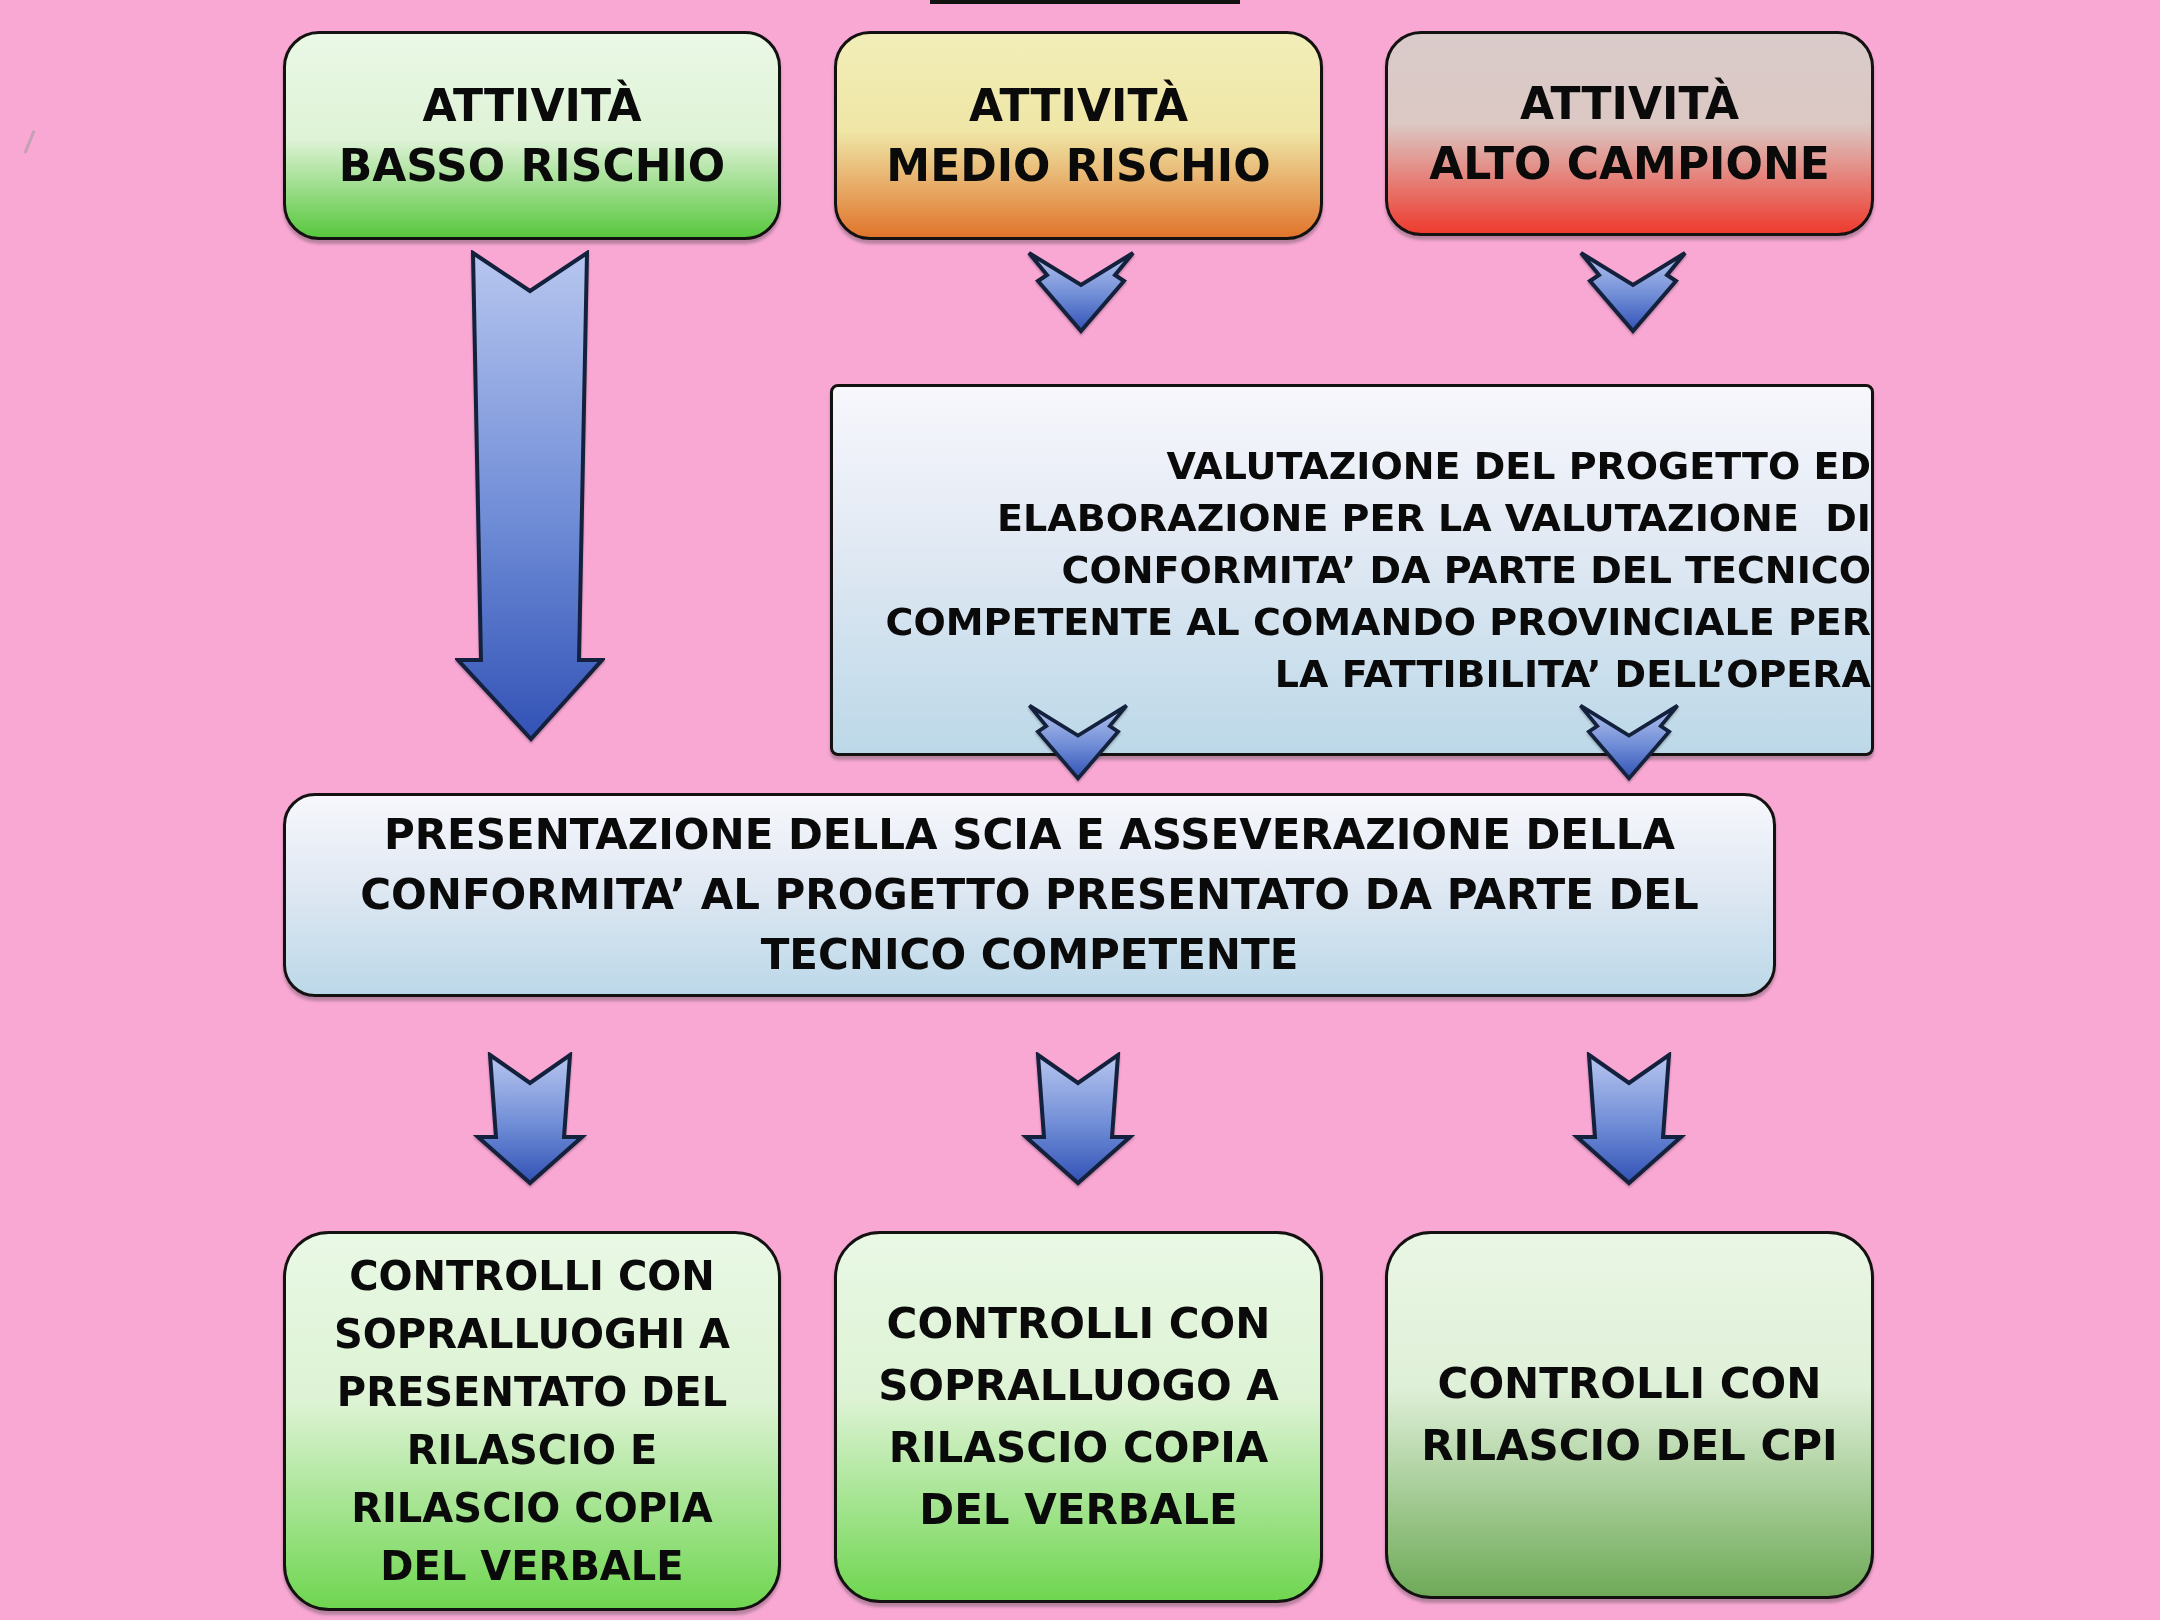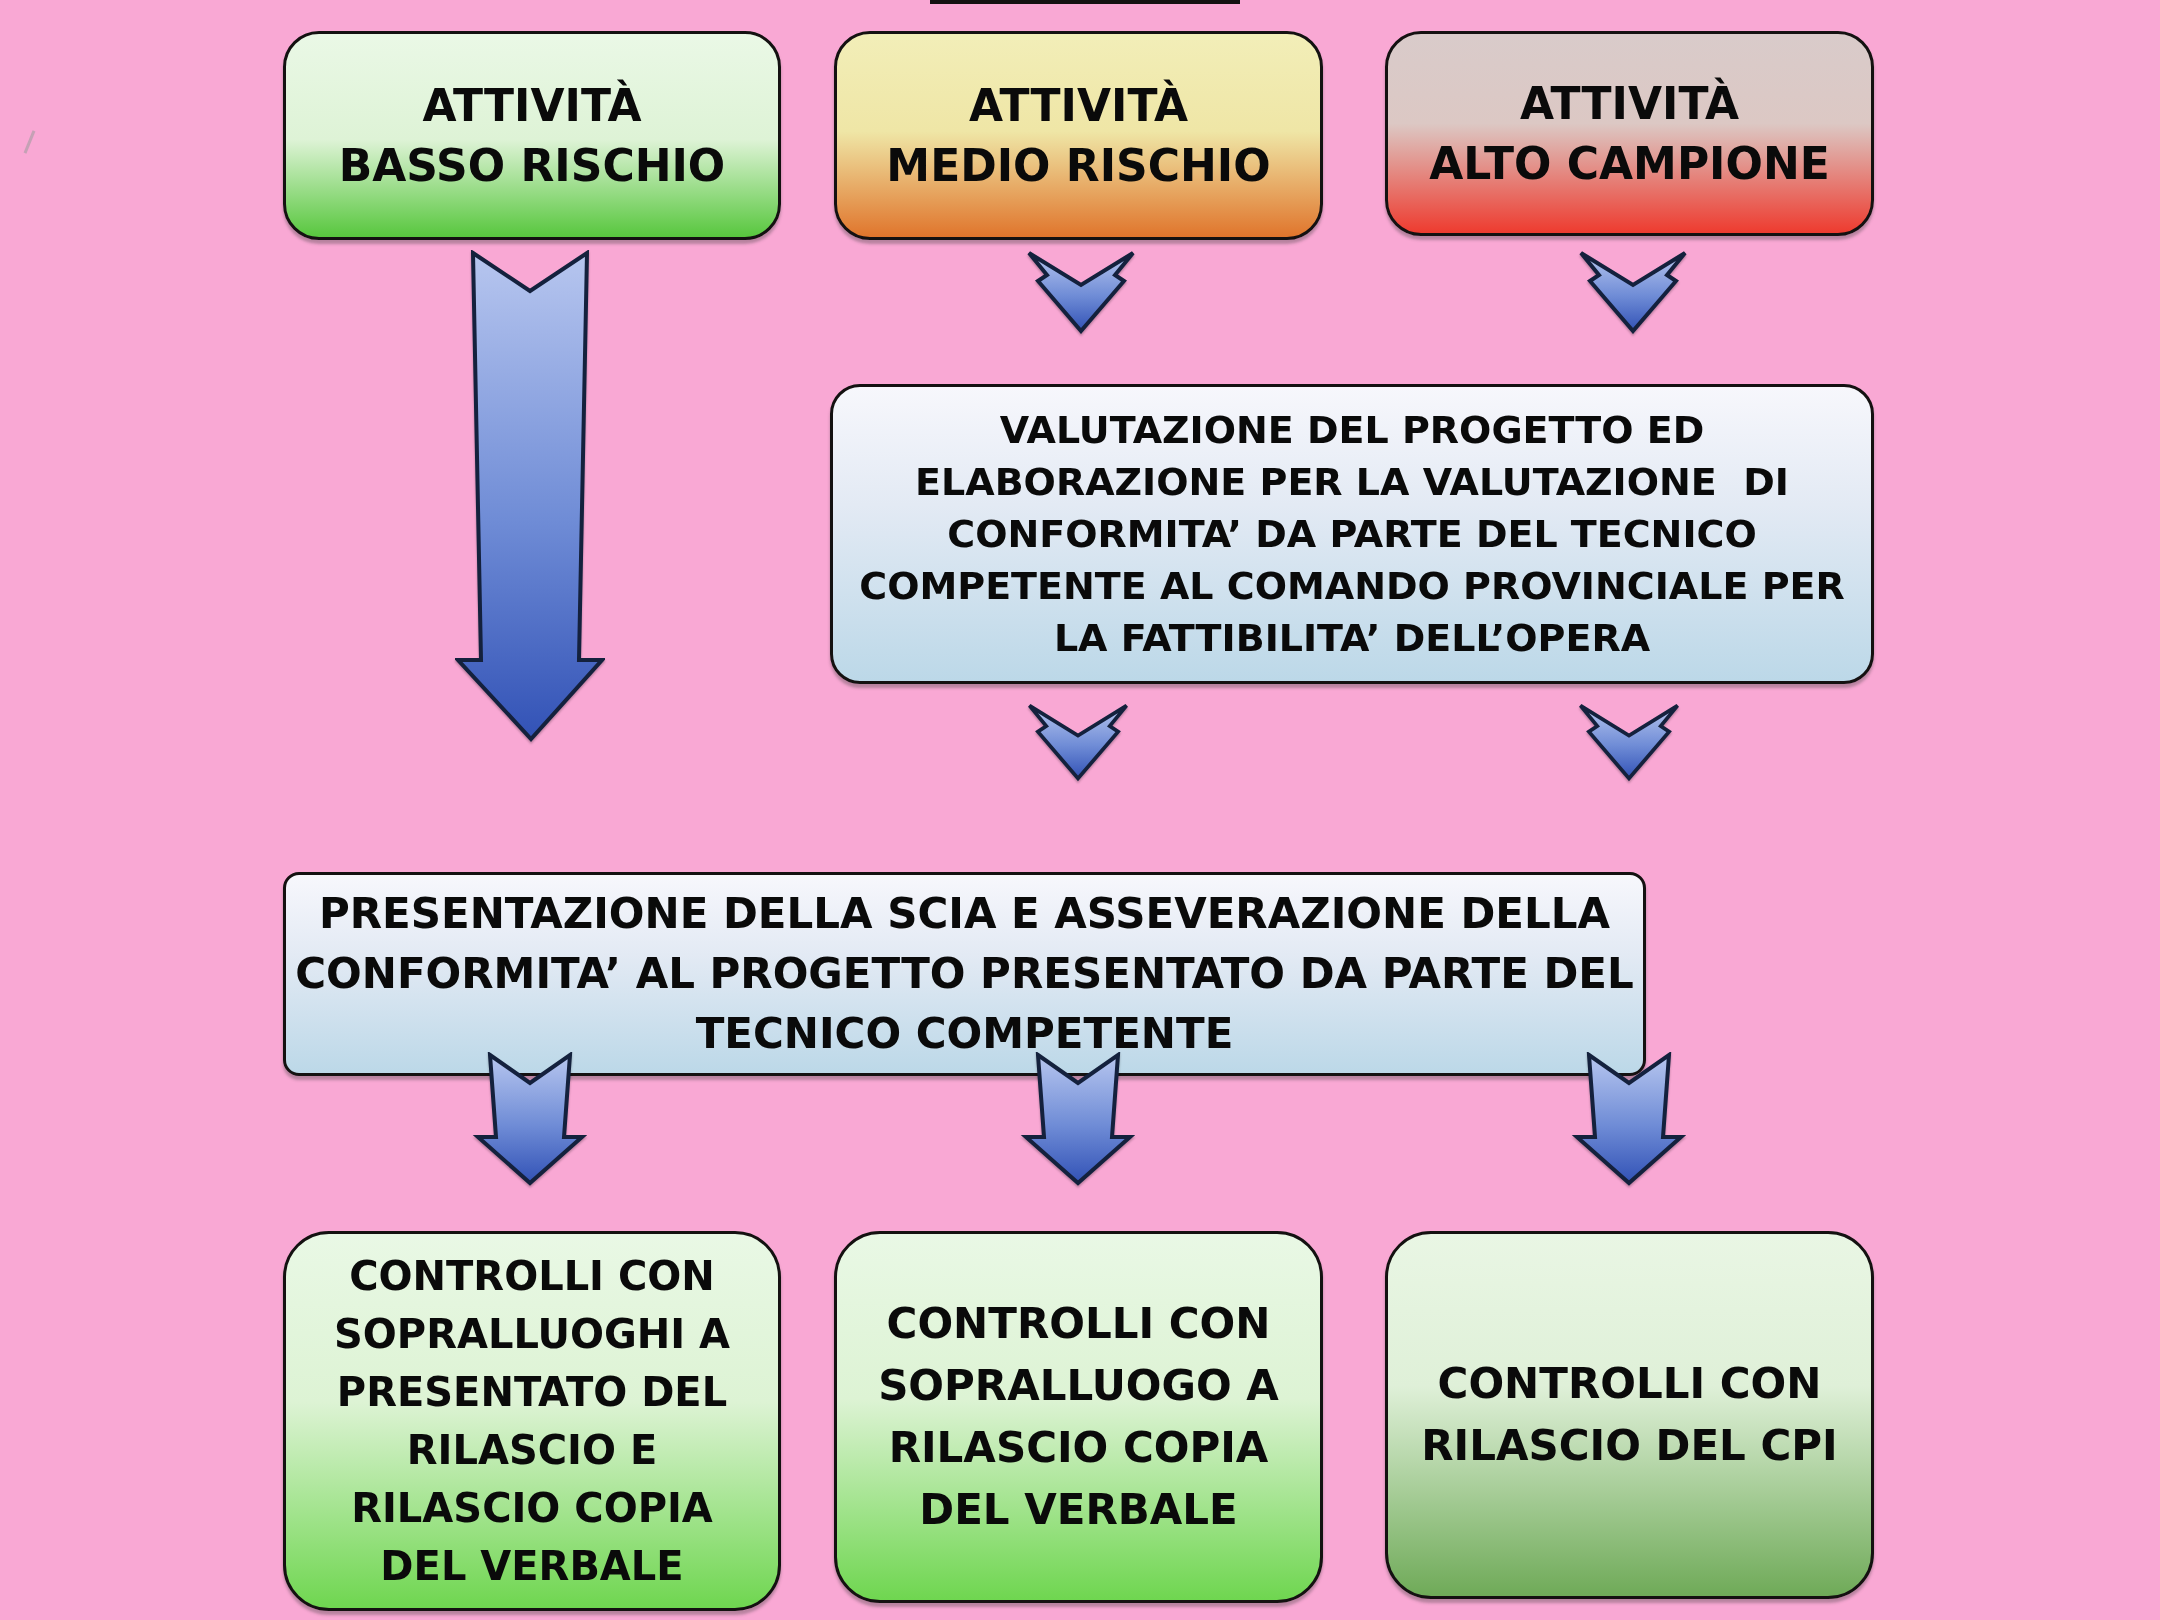--- a/index.html
+++ b/index.html
@@ -21,22 +21,22 @@
   .g-mauve {background:linear-gradient(180deg,var(--mauve-top) 0%,#dcc8c4 45%,var(--red-bottom) 100%);}
   .g-blue  {background:linear-gradient(180deg,var(--blue-top) 0%,#e3eaf4 40%,var(--blue-bottom) 100%);}
   .g-green2{background:linear-gradient(180deg,#e9f8e5 0%,#ddf3d4 45%,var(--green-bottom-vivid) 100%);}
   .g-green3{background:linear-gradient(180deg,#e9f6e4 0%,#dff0d8 42%,var(--green-bottom-muted) 100%);}
 
   
   #box-basso {left:283px; top:31px;  width:498px; height:209px; border-radius:36px; font-size:44px; line-height:60px;}
   #box-medio {left:834px; top:31px;  width:489px; height:209px; border-radius:36px; font-size:44px; line-height:60px;}
   #box-alto  {left:1385px;top:31px;  width:489px; height:205px; border-radius:36px; font-size:44px; line-height:60px;}
   
-  #box-valutazione  {left:830px; top:384px; width:1044px; height:300px; border-radius:30px; font-size:38px; line-height:52px;}
-  #box-presentazione{left:283px; top:872px; width:1363px; height:204px; border-radius:16px; font-size:42px; line-height:60px;}
+  #box-valutazione  {left:830px; top:384px; width:1044px; height:372px; border-radius:8px; font-size:38px; line-height:52px;align-items:flex-end;}
+  #box-presentazione{left:283px; top:793px; width:1493px; height:204px; border-radius:32px; font-size:42px; line-height:60px;}
   
   #box-ctrl-basso{left:283px; top:1231px; width:498px; height:380px; border-radius:46px; font-size:40px; line-height:58px;}
   #box-ctrl-medio{left:834px; top:1231px; width:489px; height:372px; border-radius:46px; font-size:42px; line-height:62px;}
   #box-ctrl-alto {left:1385px;top:1231px; width:489px; height:368px; border-radius:46px; font-size:42px; line-height:62px;}
 
   .arrow{position:absolute; filter:drop-shadow(0 2px 1px rgba(0,0,0,.25));}
   #arrow-long{left:455px; top:250px;}
   #arrow-m1{left:1021px; top:250px;}
   #arrow-a1{left:1573px; top:250px;}
   #arrow-m2{left:1022px; top:700px;}

